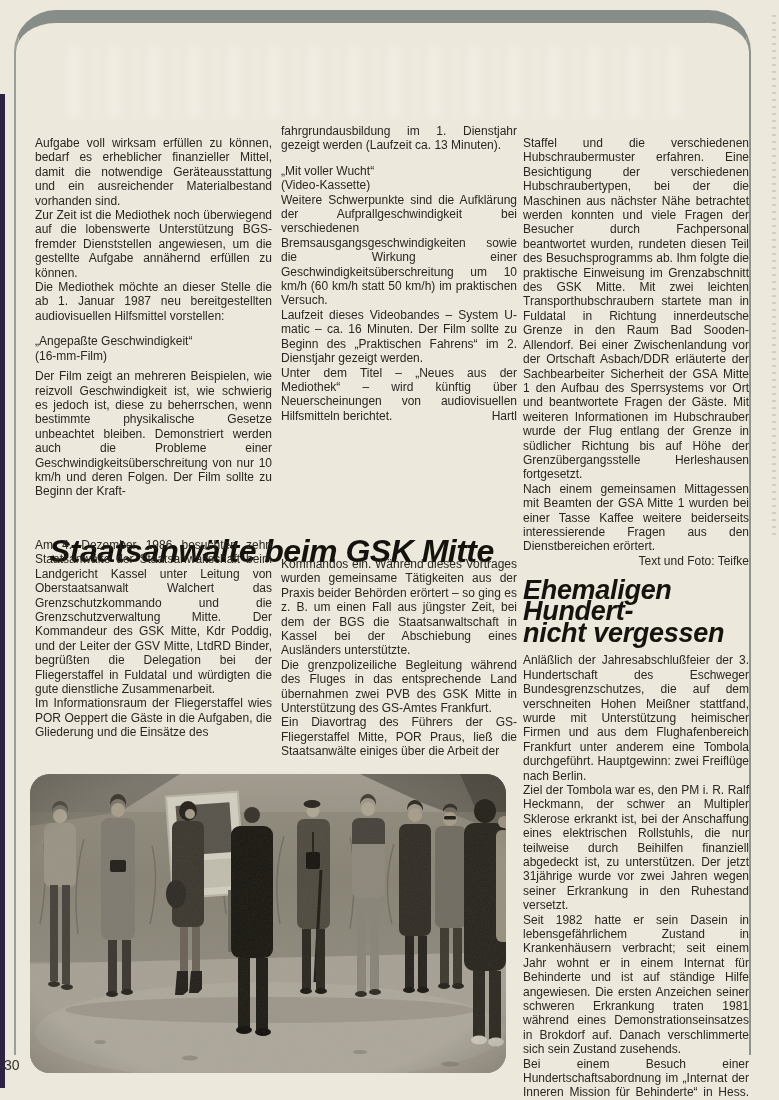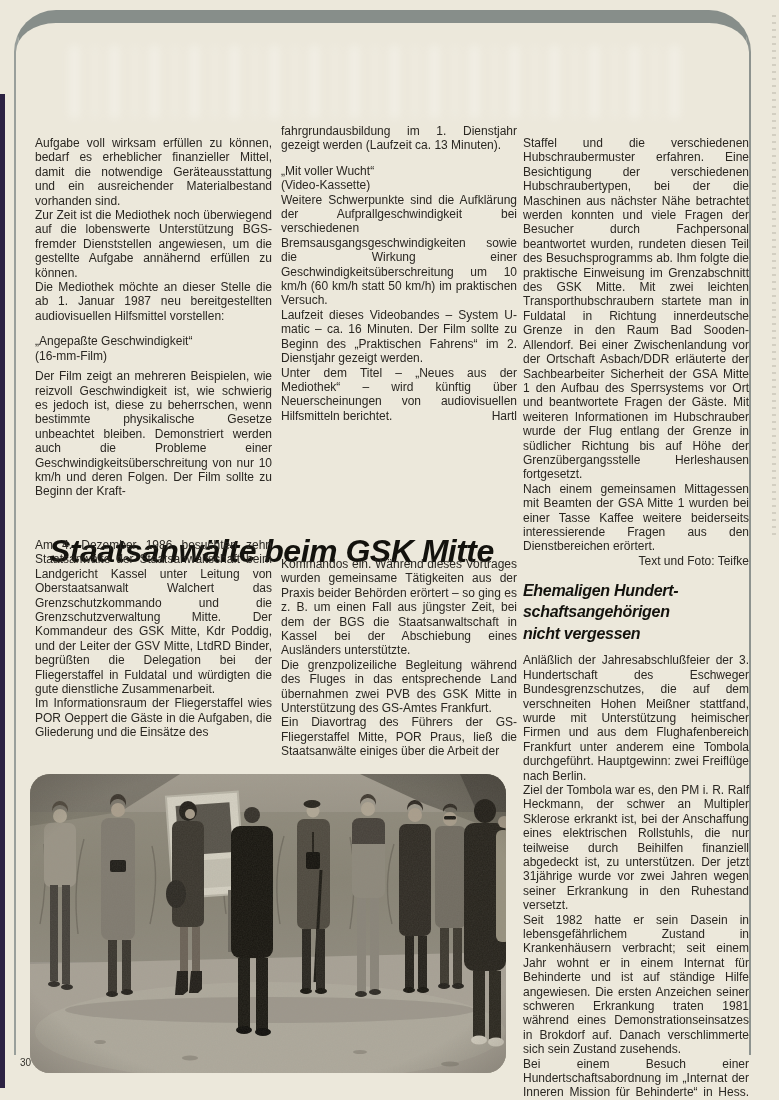--- a/index.html
+++ b/index.html
@@ -29,35 +29,35 @@
   }
   .col p{margin:0;}
   .col1top{left:35px;top:136px;}
   .col2top{left:281px;top:124px;width:236px;}
   .col3{left:523px;top:136px;width:226px;}
   .col1mid{left:35px;top:538px;}
   .col2mid{left:281px;top:557px;width:236px;}
   .bh{font-weight:normal;margin-top:11px !important;}
   .pt{margin-top:6px !important;}
   .h2{
-    font-weight:bold;font-style:italic;font-size:16px;line-height:21.5px;
+    font-weight:bold;font-style:italic;font-size:27px;line-height:21.5px;
     margin:26px 0 9px;color:#14130e;letter-spacing:-0.3px;text-align:left;
   }
   .headline{
     position:absolute;left:33px;top:517px;margin:16px;
     font-size:32px;font-style:italic;font-weight:bold;color:#13120d;letter-spacing:-0.5px;
     white-space:nowrap;
   }
   .byline{float:right;}
   .photo{
     position:absolute;left:30px;top:774px;width:476px;height:299px;margin:0;
     border-radius:20px;overflow:hidden;background:#9a958a;
   }
   .photo svg{display:block;}
-  .pagenum{position:absolute;left:20px;top:1057px;font-size:10px;font-weight:normal;color:#35332d;}
+  .pagenum{position:absolute;left:4px;top:1057px;font-size:14px;font-weight:normal;color:#35332d;}
 </style>
 </head>
 <body>
 
 <div class="sheet">
 
   <div class="spine"></div>
   <div class="frame"></div>
   <div class="ghost"></div>
   <div class="scanmarks"></div>
@@ -84,21 +84,20 @@
   </div>
 
   <div class="col col3">
     <p>Staffel und die verschiedenen Hubschraubermuster erfahren. Eine Besichtigung der verschiedenen Hubschraubertypen, bei der die Maschinen aus nächster Nähe betrachtet werden konnten und viele Fragen der Besucher durch Fachpersonal beantwortet wurden, rundeten diesen Teil des Besuchsprogramms ab. Ihm folgte die praktische Einweisung im Grenzabschnitt des GSK Mitte. Mit zwei leichten Transporthubschraubern startete man in Fuldatal in Richtung innerdeutsche Grenze in den Raum Bad Sooden-Allendorf. Bei einer Zwischenlandung vor der Ortschaft Asbach/DDR erläuterte der Sachbearbeiter Sicherheit der GSA Mitte 1 den Aufbau des Sperrsystems vor Ort und beantwortete Fragen der Gäste. Mit weiteren Informationen im Hubschrauber wurde der Flug entlang der Grenze in südlicher Richtung bis auf Höhe der Grenzübergangsstelle Herleshausen fortgesetzt.</p>
     <p>
       <span>Nach einem gemeinsamen Mittagessen mit Beamten der GSA Mitte 1 wurden bei einer Tasse Kaffee weitere beiderseits interessierende Fragen aus den Dienstbereichen erörtert.</span>
       <span class="byline">Text und Foto: Teifke</span>
     </p>
     <div class="h2">
       <div>Ehemaligen Hundert-</div>
-      <div>schaftsangehörigen</div>
       <div>nicht vergessen</div>
     </div>
     <p>Anläßlich der Jahresabschlußfeier der 3. Hundertschaft des Eschweger Bundesgrenzschutzes, die auf dem verschneiten Hohen Meißner stattfand, wurde mit Unterstützung heimischer Firmen und aus dem Flughafenbereich Frankfurt unter anderem eine Tombola durchgeführt. Hauptgewinn: zwei Freiflüge nach Berlin.</p>
     <p>Ziel der Tombola war es, den PM i. R. Ralf Heckmann, der schwer an Multipler Sklerose erkrankt ist, bei der Anschaffung eines elektrischen Rollstuhls, die nur teilweise durch Beihilfen finanziell abgedeckt ist, zu unterstützen. Der jetzt 31jährige wurde vor zwei Jahren wegen seiner Erkrankung in den Ruhestand versetzt.</p>
     <p>Seit 1982 hatte er sein Dasein in lebensgefährlichem Zustand in Krankenhäusern verbracht; seit einem Jahr wohnt er in einem Internat für Behinderte und ist auf ständige Hilfe angewiesen. Die ersten Anzeichen seiner schweren Erkrankung traten 1981 während eines Demonstrationseinsatzes in Brokdorf auf. Danach verschlimmerte sich sein Zustand zusehends.</p>
     <p>Bei einem Besuch einer Hundertschaftsabordnung im „Internat der Inneren Mission für Behinderte“ in Hess. Lichtenau dankten Ralf Heckmann und seine alleinstehende Mutter dafür, daß „seine“ Hundertschaft ihn nicht vergessen hat (siehe Foto auf Seite 34).</p>
 
   </div>
 
   <h1 class="headline">Staatsanwälte beim GSK Mitte</h1>

